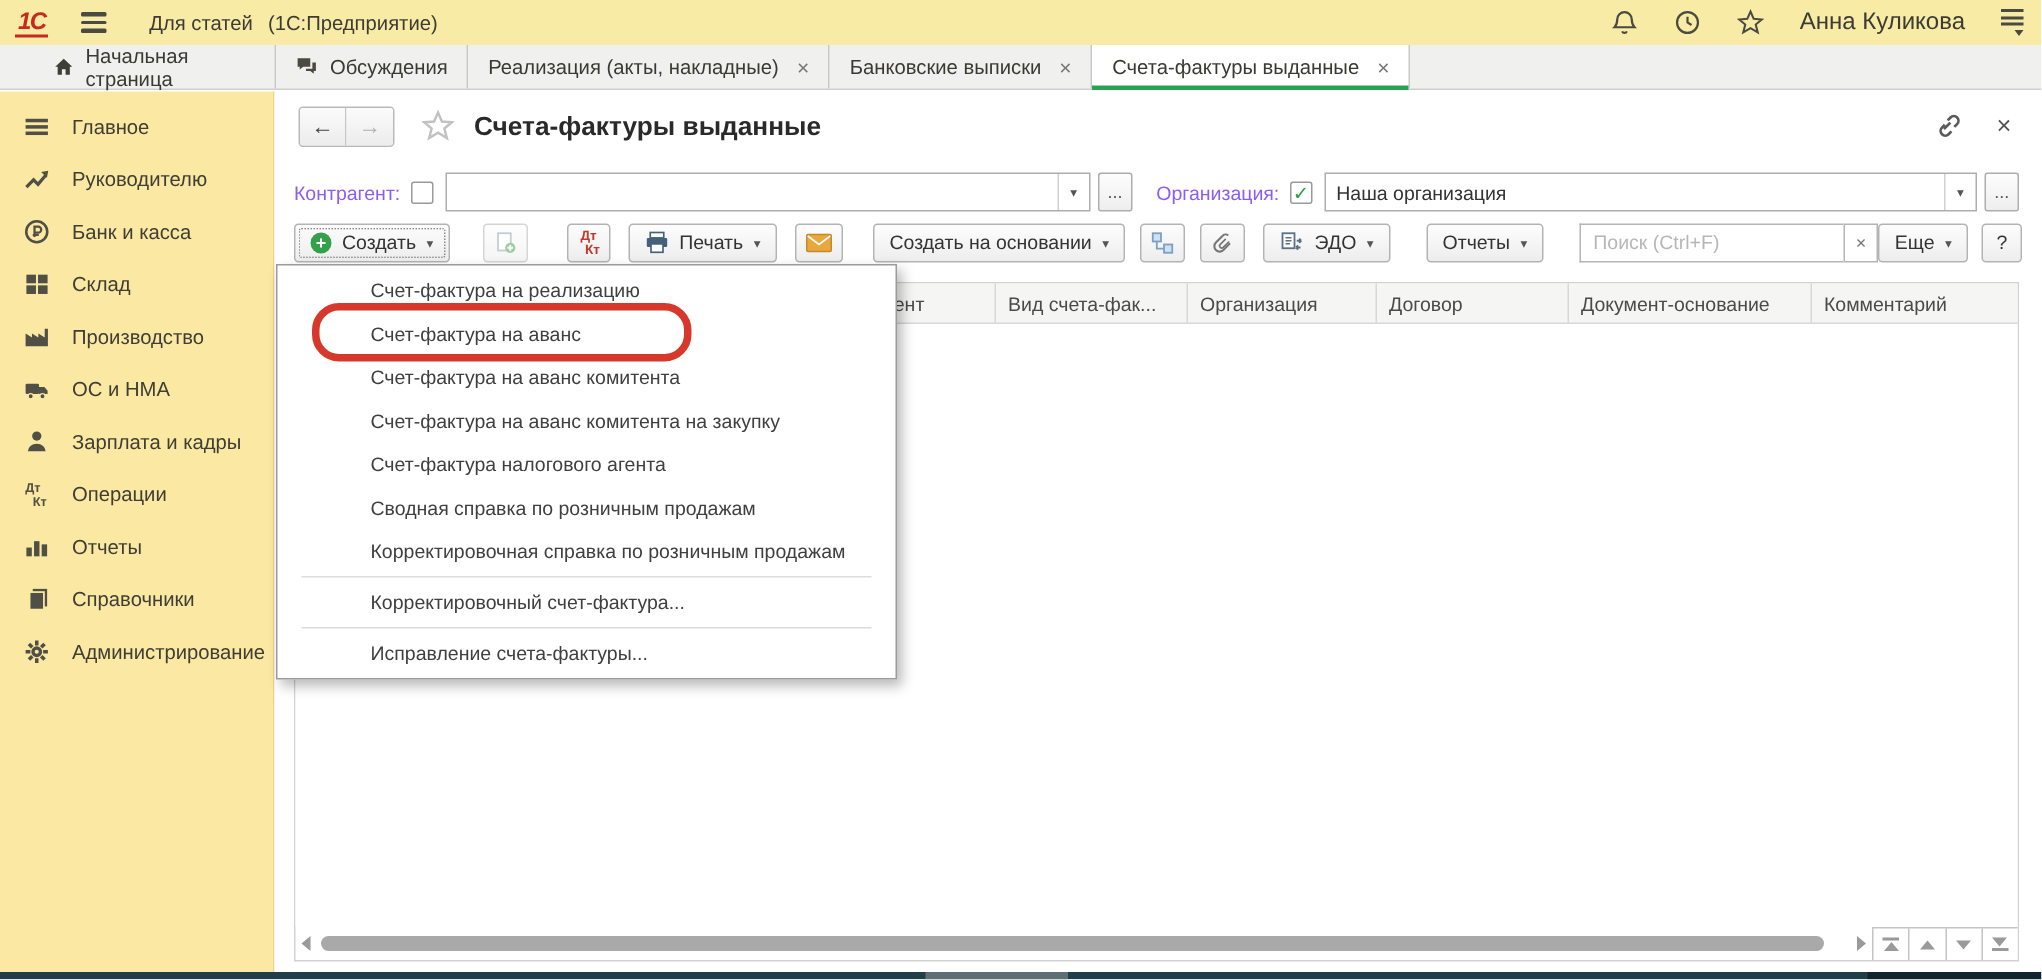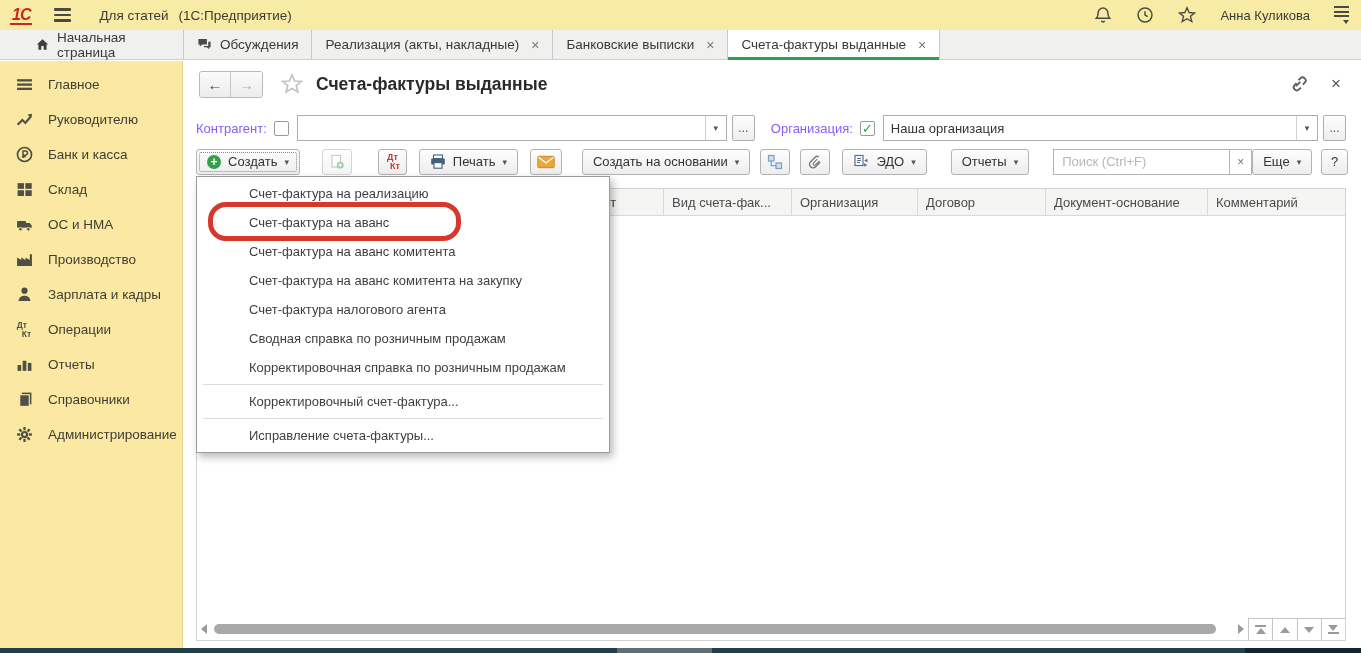--- a/index.html
+++ b/index.html
@@ -9,21 +9,21 @@
 
   
   .topbar { position:absolute; left:0; top:0; width:100%; height:30px; background:#f7eba5; display:flex; align-items:center; padding:0 12px 0 10px; }
   .logo { color:#c9281d; font-weight:bold; font-size:16px; font-style:italic; letter-spacing:-1px; border-bottom:2px solid #c9281d; line-height:17px; padding:0 2px; }
   .burger { display:inline-flex; flex-direction:column; gap:3px; margin-left:22px; cursor:pointer; }
   .burger i { display:block; width:17px; height:2.4px; background:#4a4a42; border-radius:1px; }
   .tb-title { margin-left:28px; font-size:13.5px; color:#3c3c34; }
   .tb-sub { margin-left:10px; font-size:13.5px; color:#3c3c34; }
   .tb-right { margin-left:auto; display:flex; align-items:center; gap:24px; }
   .tb-ic { display:inline-flex; cursor:pointer; }
-  .user-name { font-size:13px; color:#3c3c34; }
+  .user-name { font-size:16px; color:#3c3c34; }
   .svc-menu { display:inline-flex; flex-direction:column; align-items:center; gap:2.5px; cursor:pointer; }
   .svc-menu i { display:block; width:15px; height:2px; background:#4a4a42; }
   .svc-menu .caret-tri { width:0; height:0; border-left:3.5px solid transparent; border-right:3.5px solid transparent; border-top:4px solid #4a4a42; align-self:flex-end; }
 
   
   .tabbar { position:absolute; left:0; top:30px; width:100%; height:30px; background:#f0f0ef; border-bottom:1px solid #cfcfcf; display:flex; }
   .tab { display:flex; align-items:center; gap:8px; padding:0 13px; border-right:1px solid #c9c9c9; font-size:13.5px; color:#3a3a32; cursor:pointer; position:relative; }
   .tab-home { width:184px; flex:none;padding-left:36px; }
   .tab.active { background:#fff; }
   .tab.active::after { content:""; position:absolute; left:0; right:0; bottom:-1px; height:3px; background:#29a351; }
@@ -93,21 +93,21 @@
   .h-track { flex:1; margin:0 7px; height:10px; position:relative; }
   .h-thumb { position:absolute; left:0; top:0; height:10px; width:98.5%; background:#a9a9a9; border-radius:5px; cursor:pointer; }
   .nav-box { position:absolute; right:0; bottom:0; width:97px; height:22px; border-left:1px solid #c4c4c4; border-top:1px solid #c4c4c4; display:flex; background:#fff; }
   .nb { flex:1; display:flex; flex-direction:column; align-items:center; justify-content:center; border-left:1px solid #c4c4c4; cursor:pointer; gap:1px; }
   .nb:first-child { border-left:none; }
   .tri-up { width:0; height:0; border-left:5px solid transparent; border-right:5px solid transparent; border-bottom:6px solid #9a9a9a; }
   .tri-down { width:0; height:0; border-left:5px solid transparent; border-right:5px solid transparent; border-top:6px solid #9a9a9a; }
   .nb-bar { width:11px; height:2px; background:#9a9a9a; }
 
   
-  .menu-popup { position:absolute; left:196px; top:176px; width:414px; background:#fff; border:1px solid #9b9b9b; box-shadow:3px 4px 8px rgba(0,0,0,.28); z-index:50; padding:2px 6px; }
+  .menu-popup { position:absolute; left:184px; top:176px; width:414px; background:#fff; border:1px solid #9b9b9b; box-shadow:3px 4px 8px rgba(0,0,0,.28); z-index:50; padding:2px 16px; }
   .m-item { height:29px; display:flex; align-items:center; padding-left:46px; font-size:13px; color:#3f3f3f; cursor:pointer; white-space:nowrap; }
   .m-sep { border-top:1px solid #dcdcdc; margin:2px 0; }
 
   
   .red-box { position:absolute; left:208px; top:202px; width:253px; height:39px; border:5px solid #d6392c; border-radius:18px; z-index:60; pointer-events:none; }
 
   
   .bottom-strip { position:absolute; left:0; bottom:0; width:100%; height:5px; background:#213f4b; }
   .bs-light { position:absolute; left:617px; width:95px; top:0; height:5px; background:#5e6e75; }
   .bs-dark { position:absolute; left:1245px; right:0; top:0; height:5px; background:#102530; }
@@ -219,35 +219,35 @@
             <rect x="8.8" y="2" width="6" height="5.4" fill="#4f4f45"></rect>
             <rect x="1.5" y="8.7" width="6" height="5.4" fill="#4f4f45"></rect>
             <rect x="8.8" y="8.7" width="6" height="5.4" fill="#4f4f45"></rect>
           </svg>
         </span>
       <span>Склад</span>
     </div>
     <div class="s-item">
       <span class="s-ic">
           <svg width="17" height="17" viewBox="0 0 16 16">
+            <polygon points="1,14 1,6 5,8.5 5,6 9,8.5 9,6 13,8.5 13,3 15,3 15,14" fill="#4f4f45"></polygon>
+          </svg>
+        </span>
+      <span>Производство</span>
+    </div>
+    <div class="s-item">
+      <span class="s-ic">
+          <svg width="17" height="17" viewBox="0 0 16 16">
             <rect x="1" y="4.6" width="8.4" height="6.4" rx="0.8" fill="#4f4f45"></rect>
             <path d="M9.4 6.6h3.4l2 2.4v2H9.4Z" fill="#4f4f45"></path>
             <circle cx="4.2" cy="12.4" r="1.6" fill="#4f4f45" stroke="#fbe8a3" stroke-width="0.8"></circle>
             <circle cx="11.6" cy="12.4" r="1.6" fill="#4f4f45" stroke="#fbe8a3" stroke-width="0.8"></circle>
           </svg>
         </span>
       <span>ОС и НМА</span>
-    </div>
-    <div class="s-item">
-      <span class="s-ic">
-          <svg width="17" height="17" viewBox="0 0 16 16">
-            <polygon points="1,14 1,6 5,8.5 5,6 9,8.5 9,6 13,8.5 13,3 15,3 15,14" fill="#4f4f45"></polygon>
-          </svg>
-        </span>
-      <span>Производство</span>
     </div>
     <div class="s-item">
       <span class="s-ic">
           <svg width="17" height="17" viewBox="0 0 16 16">
             <circle cx="8" cy="4.4" r="2.9" fill="#4f4f45"></circle>
             <path d="M2.4 14a5.6 4.8 0 0 1 11.2 0Z" fill="#4f4f45"></path>
           </svg>
         </span>
       <span>Зарплата и кадры</span>
     </div>

